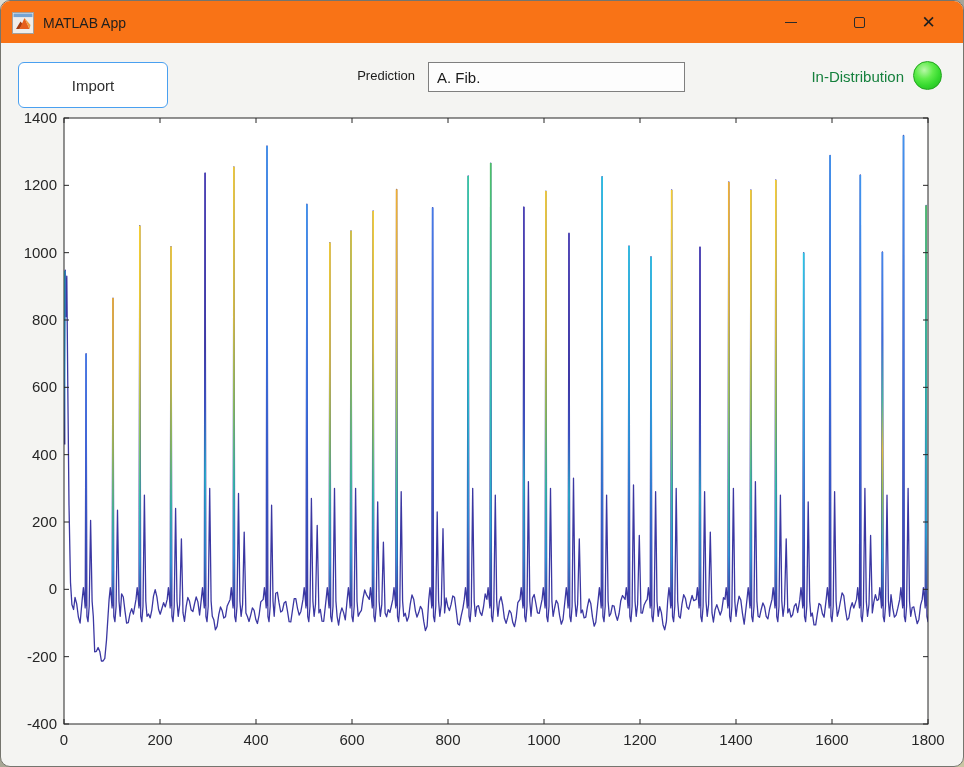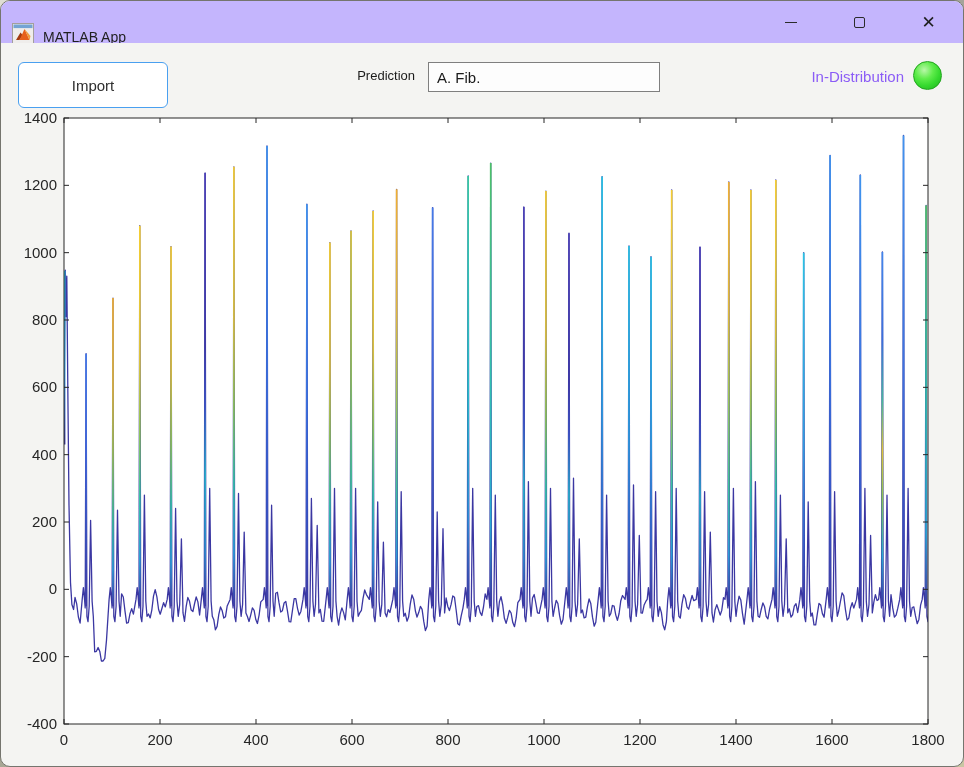--- a/index.html
+++ b/index.html
@@ -12,47 +12,47 @@
   .window{
     position:absolute;inset:0;
     background:#f4f4f2;
     border:1px solid #75756e;
     border-radius:10px;
     overflow:hidden;
   }
   
   .titlebar{
     position:absolute;left:0;top:0;right:0;height:44px;
-    background:#c4b5fd;
-    display:flex;align-items:flex-end;
+    background:#f97316;
+    display:flex;align-items:center;
   }
   .app-icon{width:22px;height:22px;margin-left:11px;flex:0 0 auto;}
   .title{margin-left:9px;font-size:14px;color:#1f1f1f;}
   .win-controls{position:absolute;right:0;top:0;height:42px;display:flex;}
   .win-btn{
     width:69px;height:42px;border:none;background:transparent;
     display:flex;align-items:center;justify-content:center;cursor:pointer;padding:0;
   }
   .min-glyph{display:block;width:12px;height:0;border-top:1.6px solid #2b2b2b;}
   .max-glyph{display:block;width:11px;height:11px;border:1.6px solid #2b2b2b;border-radius:2px;}
   .close-glyph{font-size:17px;line-height:1;color:#1f1f1f;font-weight:400;}
   
   .toolbar{position:absolute;left:0;top:42px;right:0;height:58px;background:#f4f4f2;}
   .import-btn{
     position:absolute;left:17px;top:19px;width:150px;height:46px;
     background:#ffffff;border:1px solid #4aa0f0;border-radius:6px;
     font-family:inherit;font-size:15px;color:#2e2e2e;cursor:pointer;
   }
   .pred-label{position:absolute;left:330px;top:25px;width:84px;text-align:right;font-size:13px;color:#1b1b1b;}
   .pred-field{
-    position:absolute;left:427px;top:19px;width:232px;height:30px;
+    position:absolute;left:427px;top:19px;width:257px;height:30px;
     background:#fdfdfd;border:1px solid #7f7f7f;border-radius:0;
     font-family:inherit;font-size:15px;color:#1b1b1b;padding:0 8px;
   }
-  .dist-label{position:absolute;left:778px;top:25px;width:125px;text-align:right;font-size:15px;color:#8b5cf6;}
+  .dist-label{position:absolute;left:778px;top:25px;width:125px;text-align:right;font-size:15px;color:#15803d;}
   .lamp{
     --lamp:#35d92e;
     position:absolute;left:912px;top:18px;width:29px;height:29px;border-radius:50%;
     background:radial-gradient(circle at 38% 30%, #b9f7a9 0%, #5fec4b 35%, var(--lamp) 62%, #1fae1f 100%);
     border:1px solid #21a51d;
   }
   
   #chart{position:absolute;left:0;top:100px;}
   #chart text{font-family:"Liberation Sans","DejaVu Sans",sans-serif;font-size:15px;fill:#262626;}
 </style>

